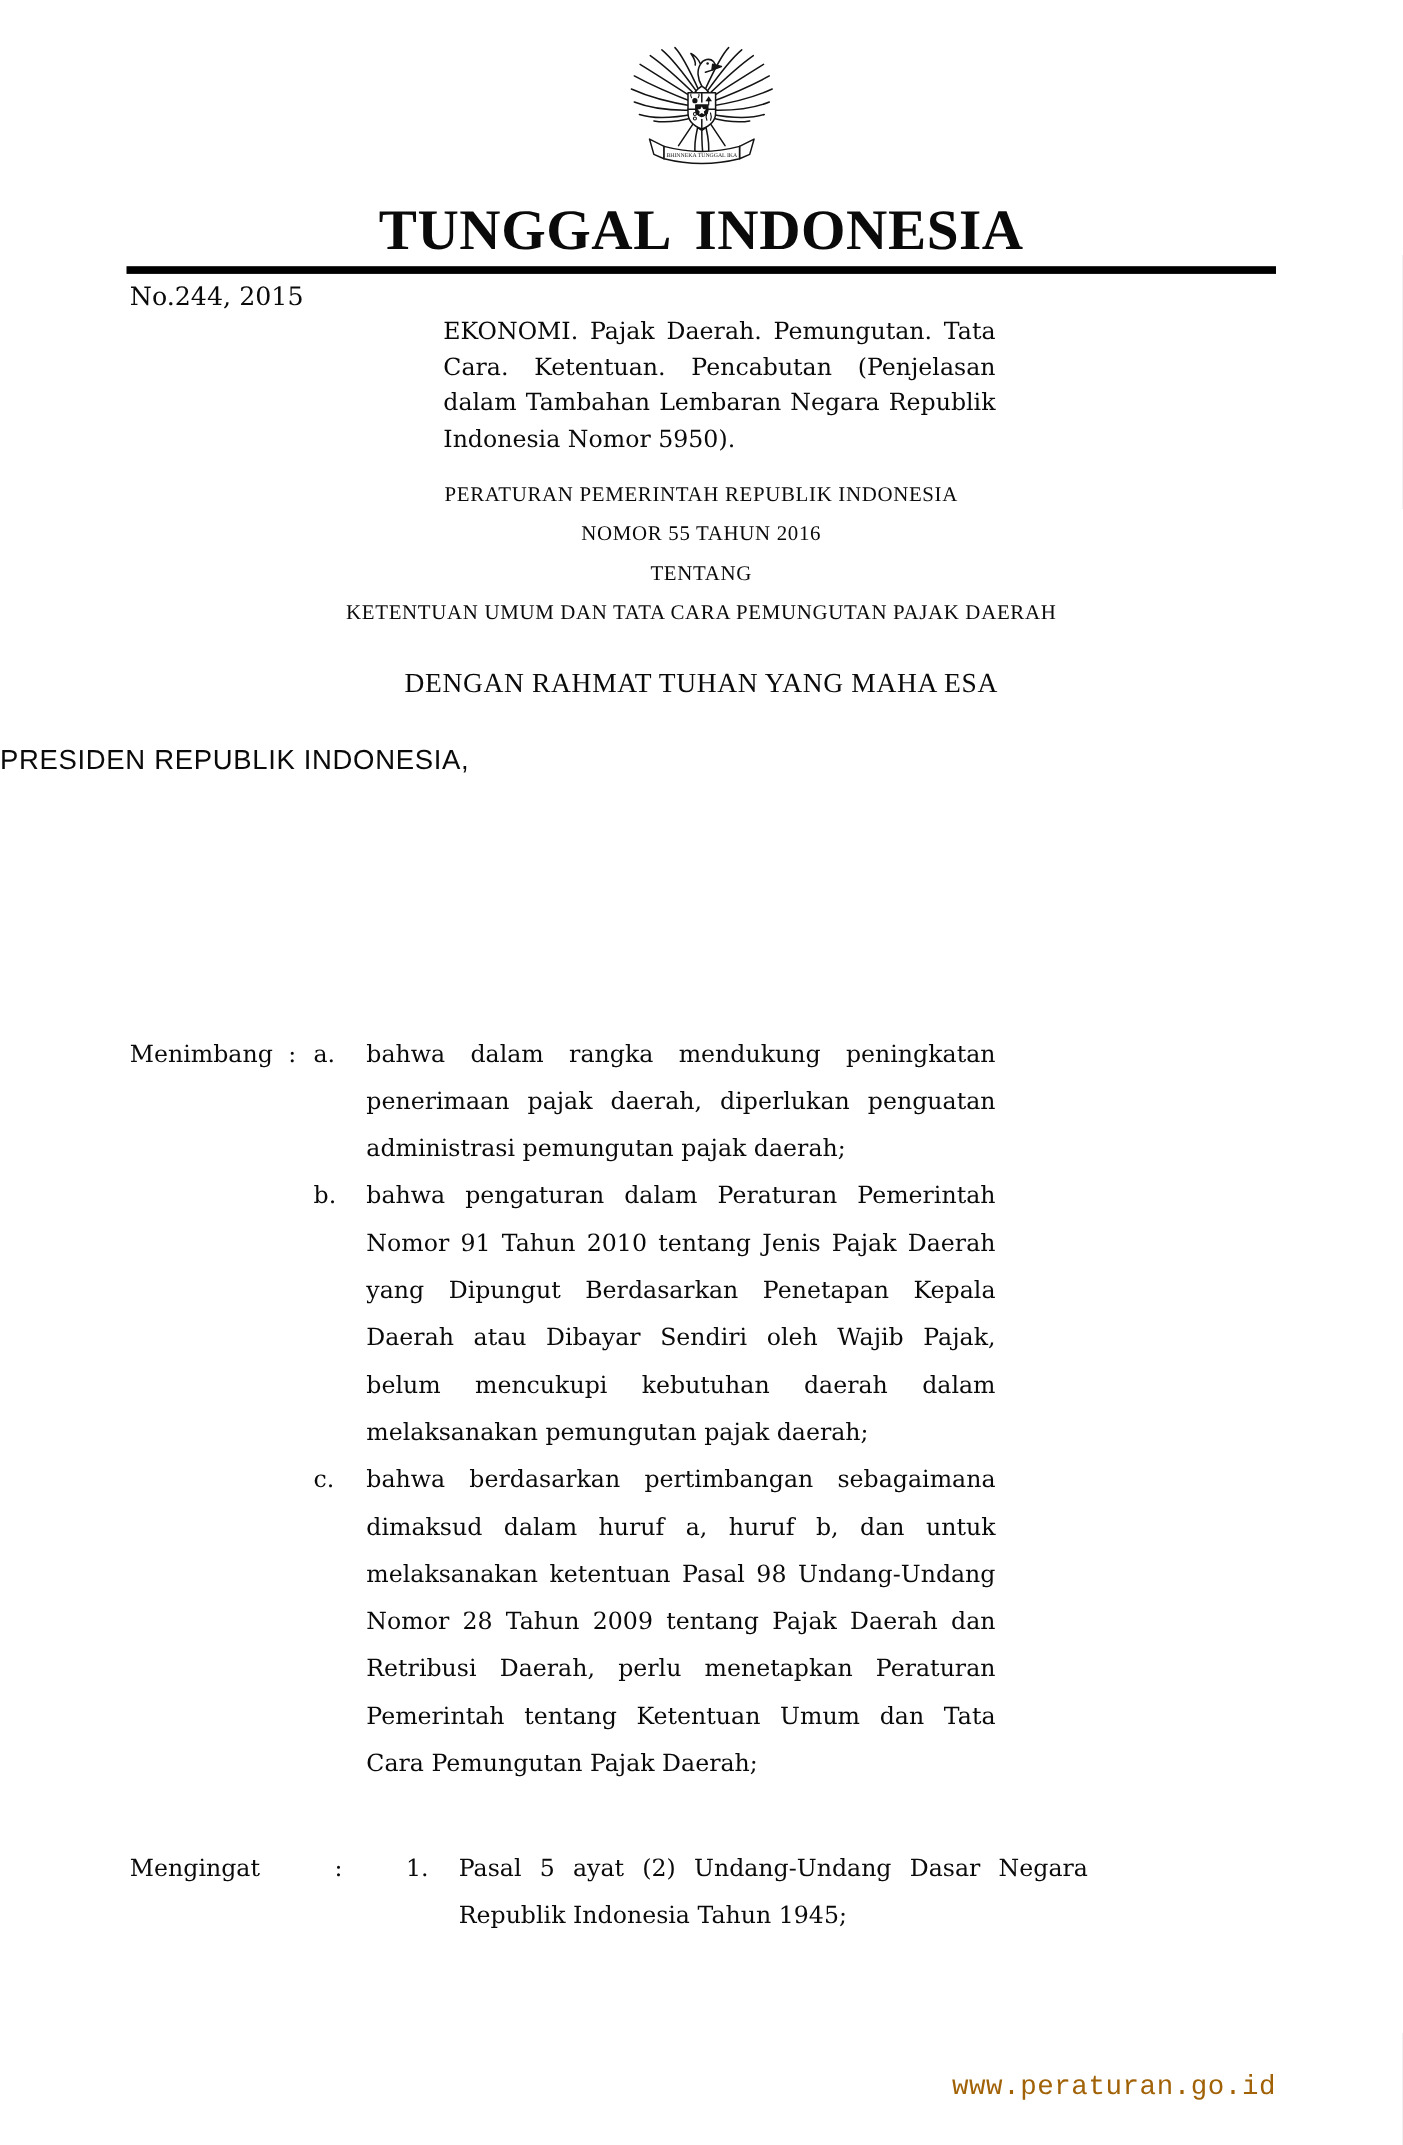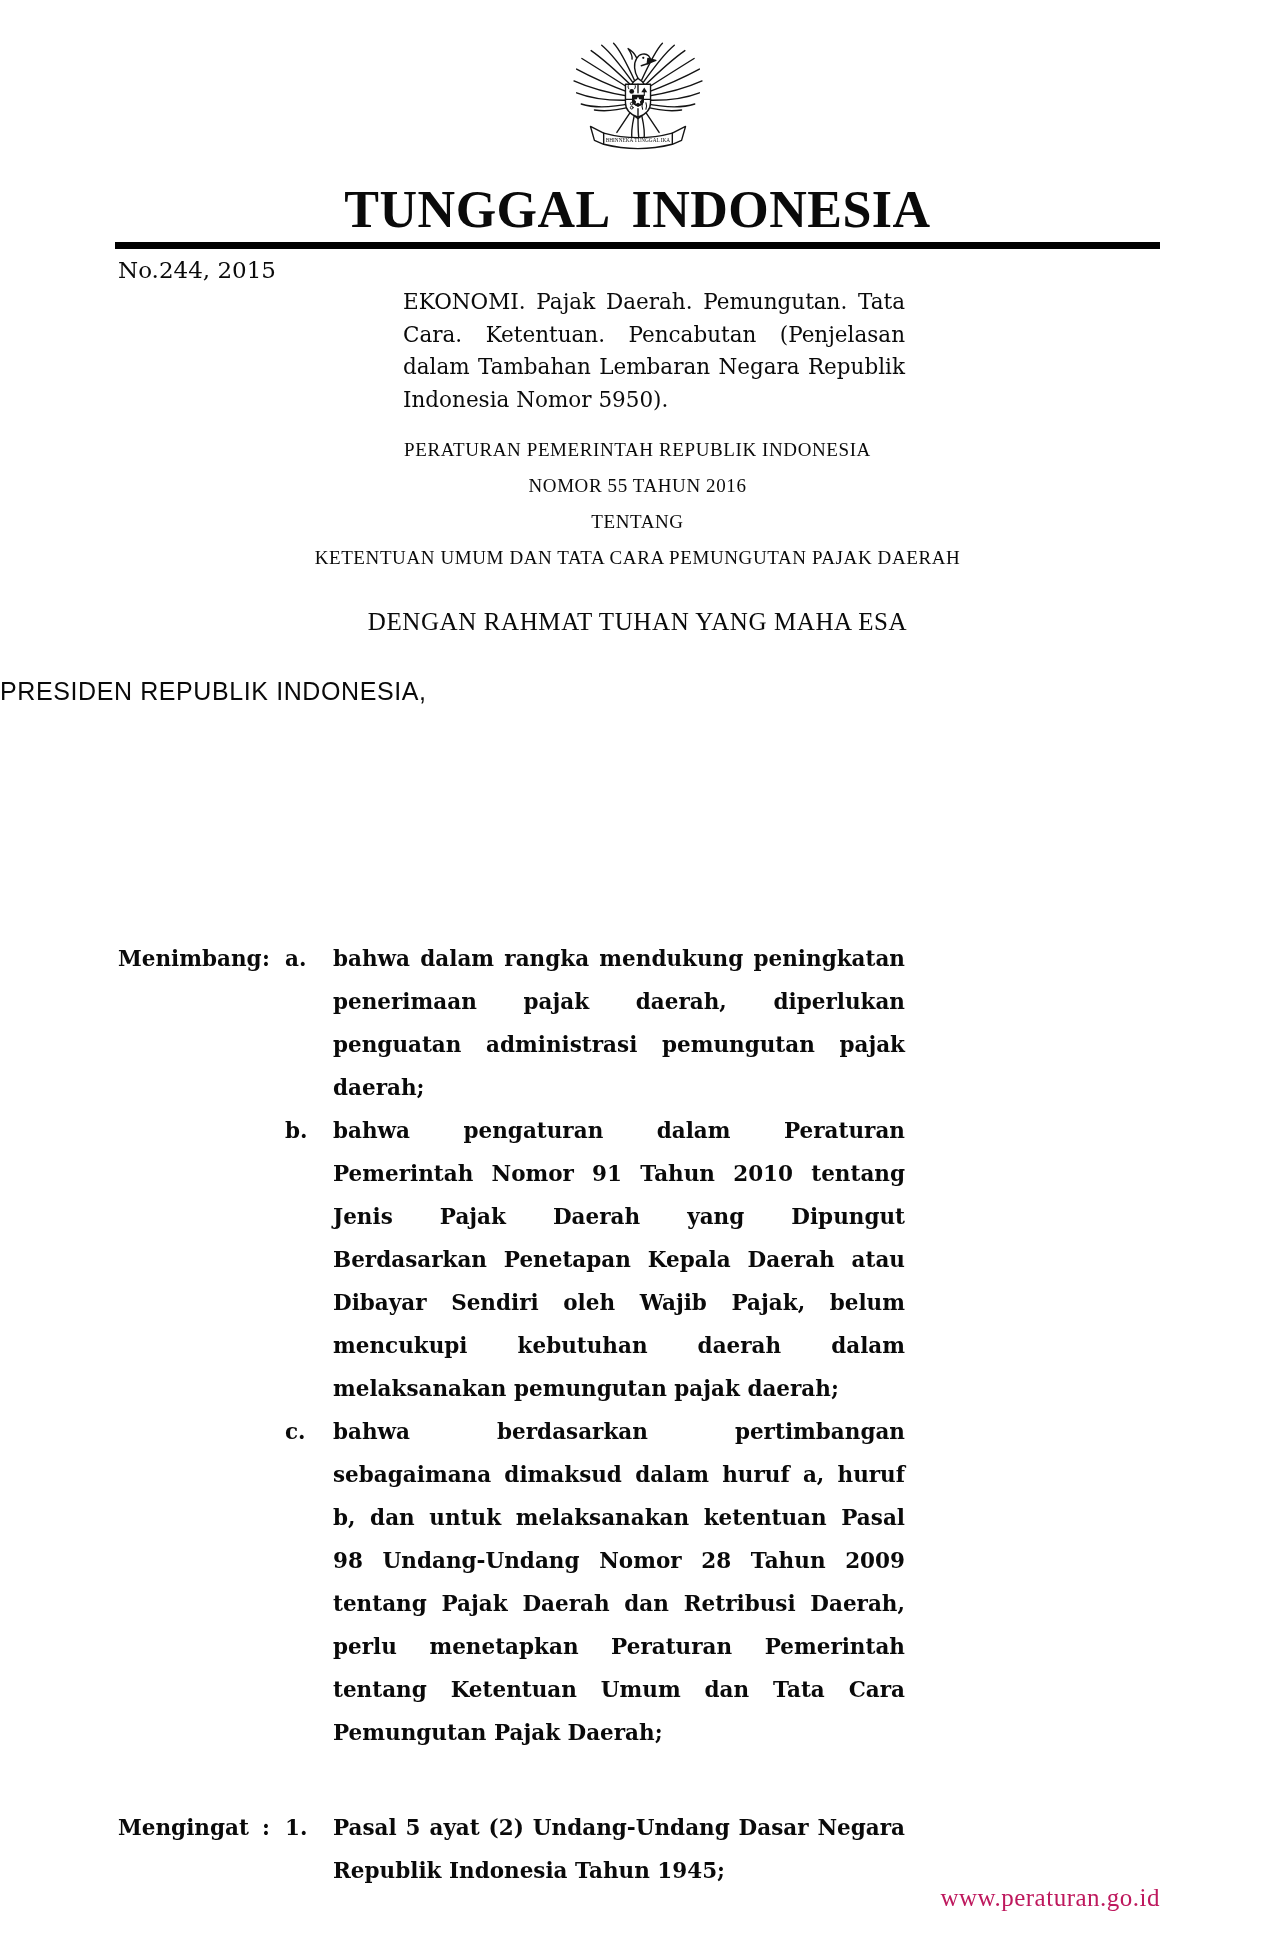--- a/index.html
+++ b/index.html
@@ -70,42 +70,41 @@
   .invocation { margin-top:28px; text-align:center; font-family:"Liberation Serif", serif; font-size:25px; letter-spacing:0.6px; line-height:36px; }
   .authority  { margin-top:33px; text-align:left; font-family:Liberation Sans, sans-serif; font-size:25px; letter-spacing:0.6px; line-height:36px; }
 
   
   .clause {
     display:flex;
     margin-left:118px;
     width:787px;
     font-size:21.5px;
     line-height:43px;
-    font-weight:bold;
   }
   .clause-considering { margin-top:228px; }
-  .clause-recalling   { margin-top:52px; }
+  .clause-recalling   { margin-top:52px;gap:42px; }
   .clause-label { width:144px; flex:none; }
   .clause-colon { width:23px; flex:none; }
   .clause-items { width:620px; flex:none; }
   .clause-item  { display:flex; }
   .item-marker  { width:48px; flex:none; }
   .item-text    {
     width:572px; flex:none;
     text-align:justify;
     text-justify:inter-word;
   }
 
   
   .footer-url {
     position:absolute;
     right:115px;
     bottom:38px;
-    color:#be185d;
-    font-family:Liberation Serif, serif;
+    color:#a16207;
+    font-family:Liberation Mono, monospace;
     font-size:25px;
     letter-spacing:0.5px;
   }
   .emblem * { vector-effect:none; }
 </style>
 </head>
 <body>
 
 <div class="page">
 

